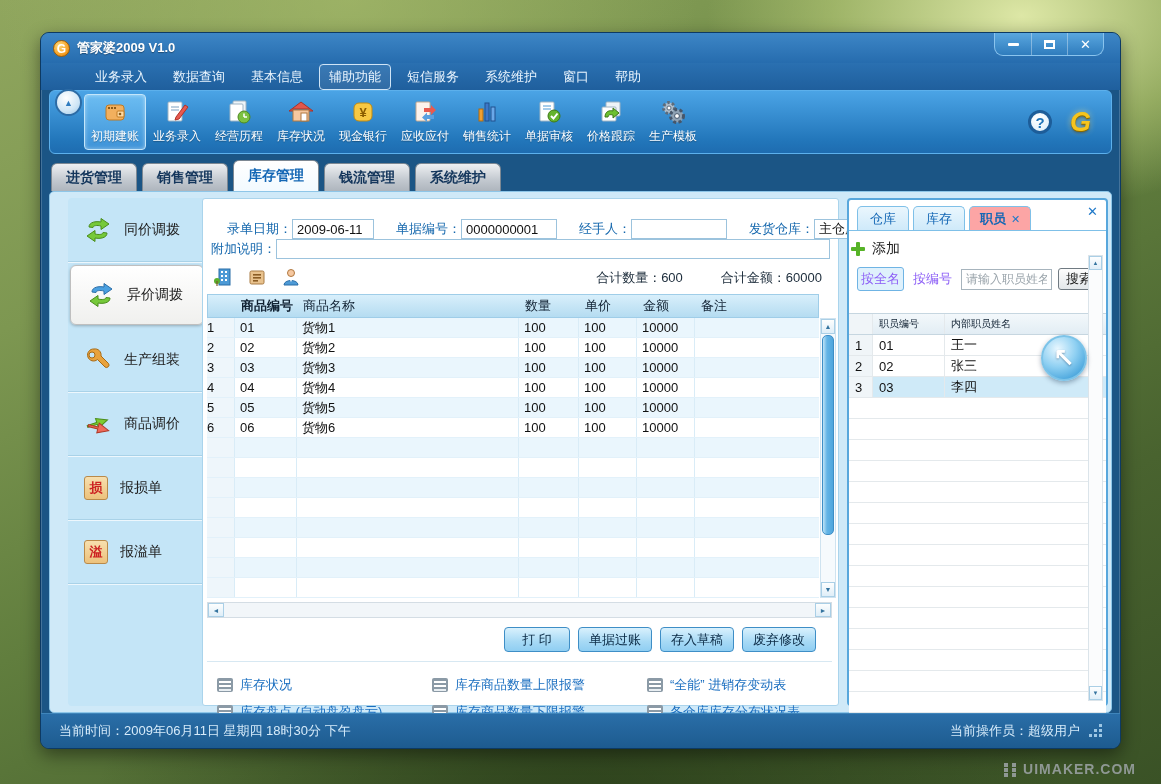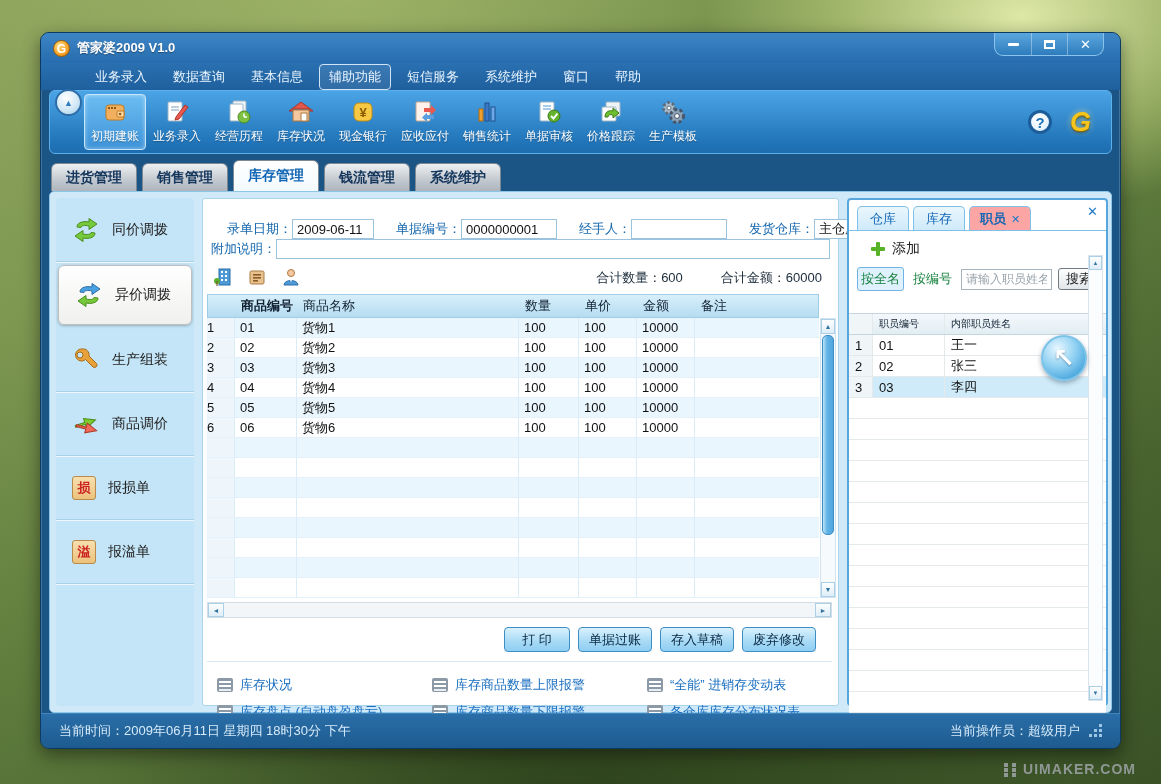--- a/index.html
+++ b/index.html
@@ -70,21 +70,21 @@
   .mtab{ min-width:86px; padding:0 14px; height:28px; margin-top:3px; display:flex; align-items:center; justify-content:center;
     background:linear-gradient(#eef0f2,#c2c8cf 60%,#aeb5bd); border:1px solid #7d8893; border-bottom:none;
     border-radius:6px 6px 0 0; color:#14365c; font-size:14px; font-weight:bold; }
   .mtab.active{ background:linear-gradient(#ffffff,#f2faff); color:#1467b5; height:31px; margin-top:0; }
 
   
   .content{ position:absolute; left:8px; right:8px; top:158px; bottom:35px;
     background:#cfe9f8; border-radius:5px; border:1px solid #8ec6e8; }
 
   
-  .sidebar{ position:absolute; left:6px; top:6px; bottom:6px; width:138px;
+  .sidebar{ position:absolute; left:18px; top:6px; bottom:6px; width:138px;
     background:#c4e5f7; border-radius:4px; }
   .side-item{ height:64px; display:flex; align-items:center; gap:12px; padding-left:16px;
     border-bottom:1px solid #a9d2e8; box-shadow:0 1px 0 rgba(255,255,255,.7); position:relative; }
   .side-item .side-label{ font-size:14px; color:#222; }
   .side-item.active{ background:linear-gradient(#ffffff,#f0f0ee); border:1px solid #bfbfbf; border-radius:6px;
     margin:3px 2px; height:60px; box-shadow:0 1px 3px rgba(0,0,0,.25); }
   .side-icon{ width:28px; height:28px; flex:0 0 28px; }
   .tag-icon{ width:24px; height:24px; flex:0 0 24px; background:linear-gradient(#f7dfae,#ecc27c);
     border:1px solid #b98a4a; border-radius:3px; color:#c22; font-size:13px; font-weight:bold;
     display:flex; align-items:center; justify-content:center; }
@@ -159,26 +159,26 @@
     border:2px solid #58a7dc; border-radius:4px; }
   .rp-close{ position:absolute; right:8px; top:4px; color:#1e78c8; font-weight:bold; font-size:13px; }
   .rp-close::before{ content:"✕"; }
   .rp-tabs{ position:absolute; left:8px; top:6px; display:flex; gap:4px; }
   .rtab{ min-width:52px; height:24px; padding:0 10px; display:flex; align-items:center; justify-content:center; gap:5px;
     background:linear-gradient(#eaf6fd,#cfeafa); border:1px solid #7fc0e8; border-bottom:none;
     border-radius:5px 5px 0 0; color:#1467b5; font-size:13px; }
   .rtab.active{ background:#fca5a5; font-weight:bold; }
   .rtab .tab-x::before{ content:"✕"; color:#1e78c8; font-size:11px; font-weight:bold; }
   .rp-body{ position:absolute; left:0; right:0; top:30px; bottom:0; border-top:1px solid #7fc0e8; background:#fff; }
-  .add-row{ display:flex; align-items:center; gap:7px; padding:9px 0 7px 22px; font-size:14px; color:#222; }
+  .add-row{ display:flex; align-items:center; gap:7px; padding:9px 0 7px 2px; font-size:14px; color:#222; }
   .plus-icon{ width:14px; height:14px; position:relative; }
   .plus-icon::before{ content:""; position:absolute; left:5px; top:0; width:4px; height:14px; background:#56b327; border-radius:1px;}
   .plus-icon::after{ content:""; position:absolute; left:0; top:5px; width:14px; height:4px; background:#56b327; border-radius:1px;}
   .search-row{ display:flex; align-items:center; gap:6px; padding:2px 6px 8px 8px; font-size:13px; }
-  .filter-toggle{ color:#15803d; padding:2px 3px;font-family:Liberation Serif, serif; }
+  .filter-toggle{ color:#8b5cf6; padding:2px 3px;font-family:Liberation Serif, serif; }
   .filter-toggle.on{ border:1px solid #6fb4e4; background:#dff1fc; border-radius:3px; }
   .search-input{ flex:1; height:21px; border:1px solid #a7b4bd; font-size:12px; padding:0 4px; min-width:0;
     font-family:"Liberation Sans","DejaVu Sans",sans-serif; color:#333; }
   .search-input::placeholder{ color:#9aa4ab; }
   .search-btn{ height:22px; padding:0 7px; font-size:13px; color:#222; background:linear-gradient(#fdfdfd,#e3e7ea);
     border:1px solid #707a82; border-radius:3px; font-family:"Liberation Sans","DejaVu Sans",sans-serif; }
 
   .rtable{ position:absolute; left:0; right:0; top:82px; bottom:0; }
   .rthead{ display:flex; height:22px; background:linear-gradient(#f3f8fb,#e2edf4); border-top:1px solid #c6d6e0;
     border-bottom:1px solid #c6d6e0; font-size:10px; color:#123; align-items:center; }

